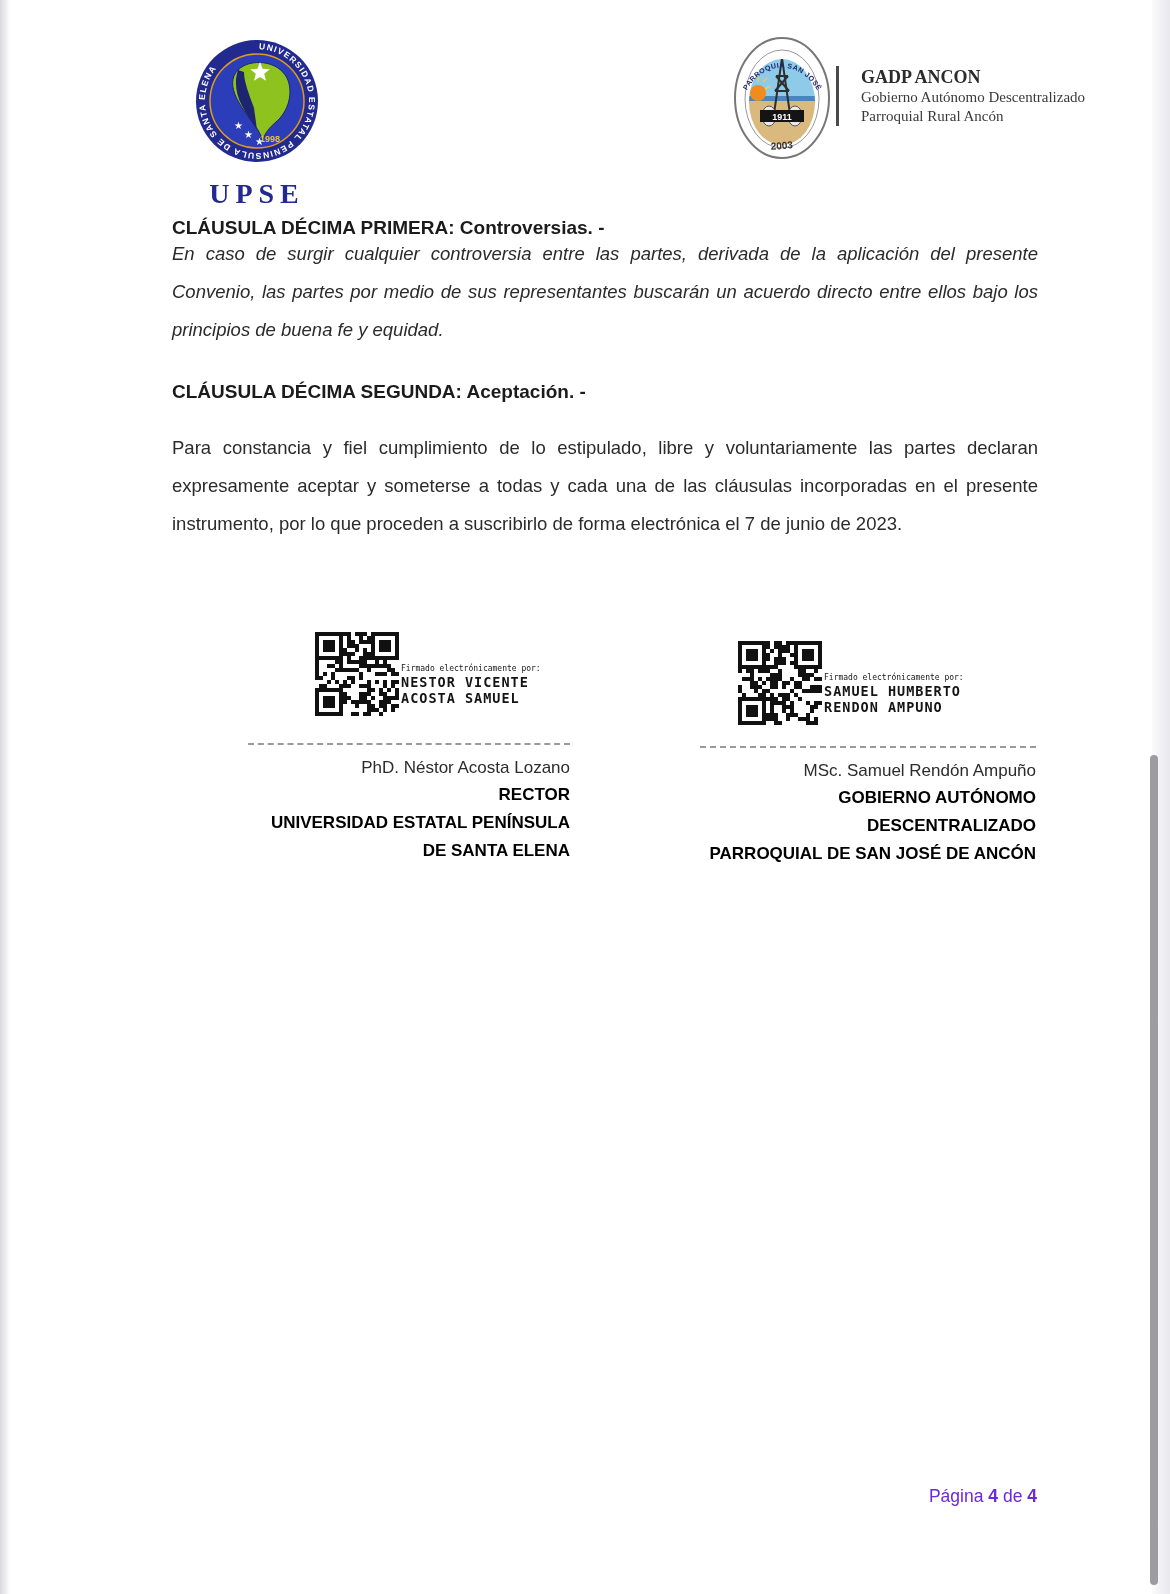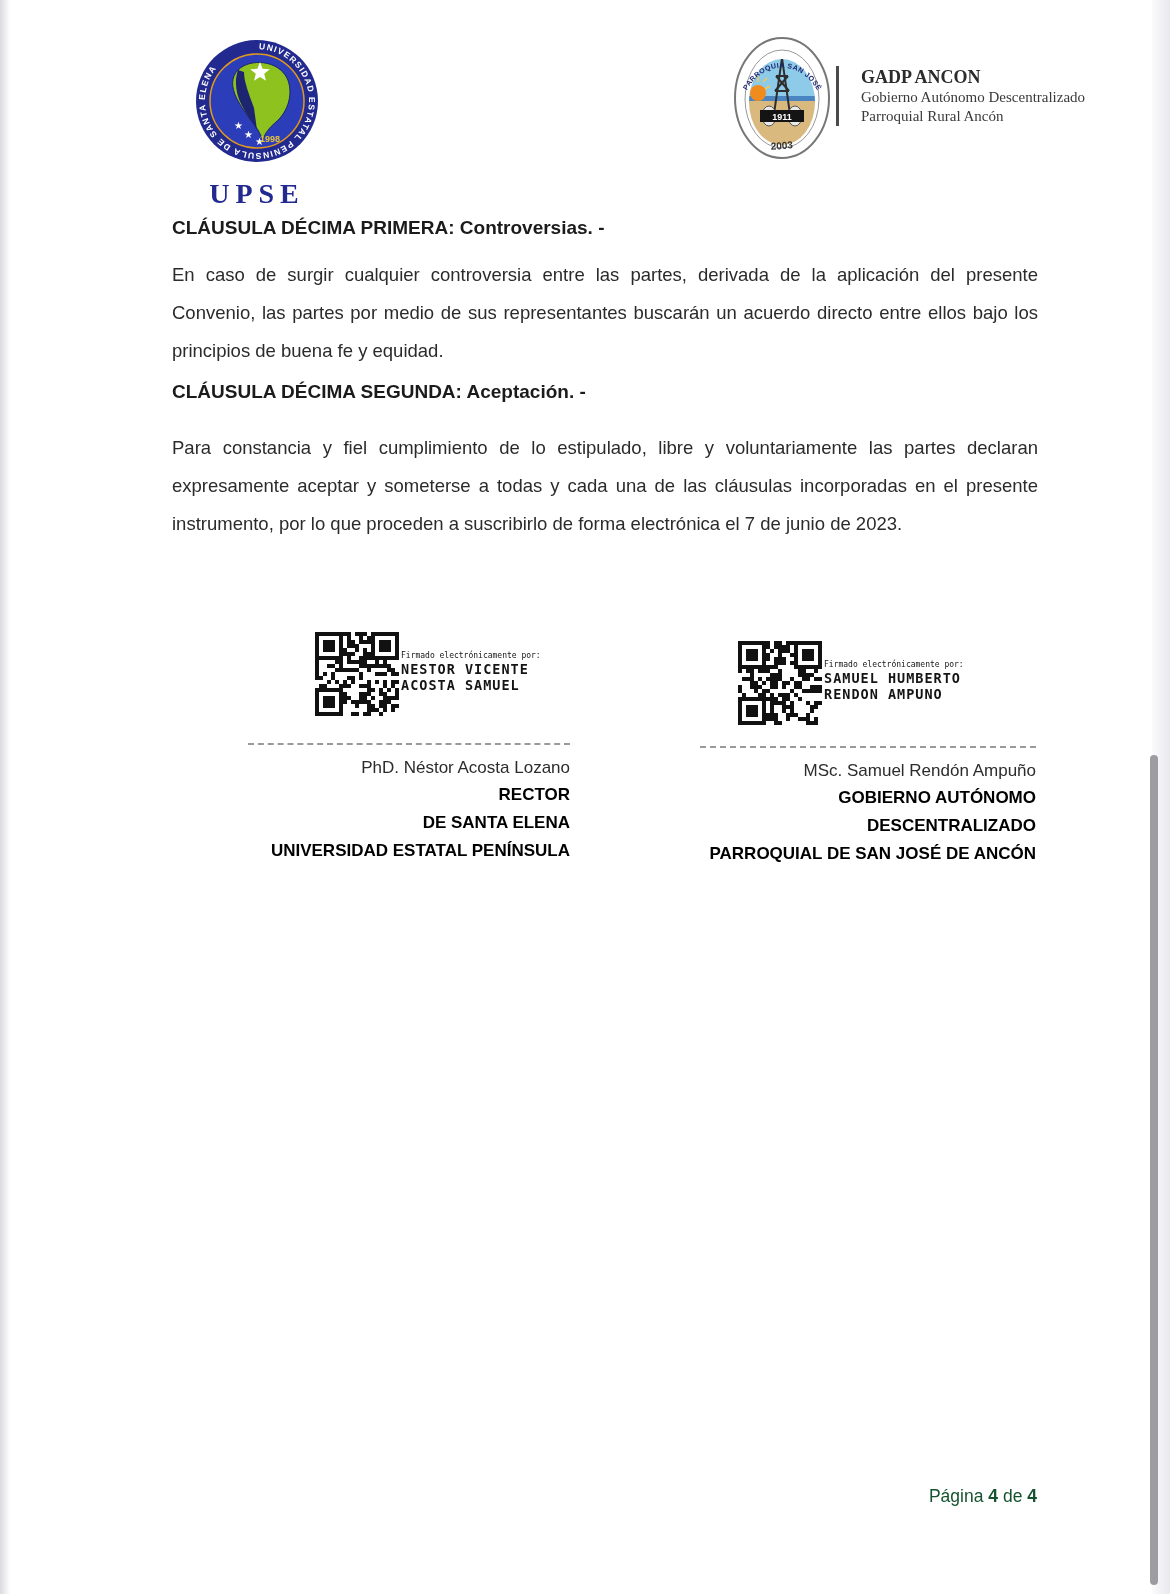--- a/index.html
+++ b/index.html
@@ -43,45 +43,45 @@
   
   .clause-heading {
     position:absolute; left:172px;
     font-size:19px; font-weight:bold; color:#1b1b1b;
   }
   .clause-body {
     position:absolute; left:172px; width:866px;
     font-size:18.5px; line-height:38px; text-align:justify; color:#2b2b2b;
   }
   #clause1-h { top:201px;margin-top:16px; }
-  #clause1-p { top:256px; }
+  #clause1-p { top:235px;font-style:italic; }
   #clause2-h { top:381px; }
   #clause2-p { top:429px; }
 
   
   .stamp { position:absolute; display:flex; }
   #stamp-left  { left:315px; top:632px; }
   #stamp-right { left:738px; top:641px; }
   .qr { width:84px; height:84px; }
-  .stamp-text { margin-left:2px; margin-top:19px; font-family:"DejaVu Sans Mono", monospace; color:#141414; }
+  .stamp-text { margin-left:2px; margin-top:32px; font-family:"DejaVu Sans Mono", monospace; color:#141414; }
   .stamp-label { font-size:8px; white-space:nowrap; line-height:10px; }
   .stamp-name  { font-size:13.5px; font-weight:bold; line-height:16px; white-space:nowrap; letter-spacing:1px; }
 
   
   .sig-block { position:absolute; text-align:right; }
   #sig-left  { left:248px; top:743px; width:322px; }
   #sig-right { left:700px; top:746px; width:336px; }
   .sig-line { border-top:2px dashed #9a9a9a; height:0; margin-bottom:9px; }
   .sig-name { font-size:17px; color:#2c2c2c; line-height:27px; }
   .sig-bold { font-size:17px; font-weight:bold; color:#000000; line-height:28px; }
 
   
   .page-footer {
     position:absolute; right:133px; top:1486px;
-    font-size:17.5px; color:#14532d;
+    font-size:17.5px; color:#6d28d9;
   }
   .page-footer b { font-weight:bold; }
 
   svg text { font-family:"Liberation Sans", sans-serif; }
 </style>
 </head>
 <body>
 
 <div class="edge-left"></div>
 <div class="scroll-track"></div>
@@ -661,22 +661,22 @@
     <div class="stamp-label">Firmado electrónicamente por:</div>
     <div class="stamp-name">SAMUEL HUMBERTO</div>
     <div class="stamp-name">RENDON AMPUNO</div>
   </div>
 </div>
 
 <div id="sig-left" class="sig-block">
   <div class="sig-line"></div>
   <div class="sig-name">PhD. Néstor Acosta Lozano</div>
   <div class="sig-bold">RECTOR</div>
+  <div class="sig-bold">UNIVERSIDAD ESTATAL PENÍNSULA</div>
   <div class="sig-bold">DE SANTA ELENA</div>
-  <div class="sig-bold">UNIVERSIDAD ESTATAL PENÍNSULA</div>
 </div>
 
 <div id="sig-right" class="sig-block">
   <div class="sig-line"></div>
   <div class="sig-name">MSc. Samuel Rendón Ampuño</div>
   <div class="sig-bold">GOBIERNO AUTÓNOMO DESCENTRALIZADO</div>
   <div class="sig-bold">PARROQUIAL DE SAN JOSÉ DE ANCÓN</div>
 </div>
 
 <div class="page-footer">

